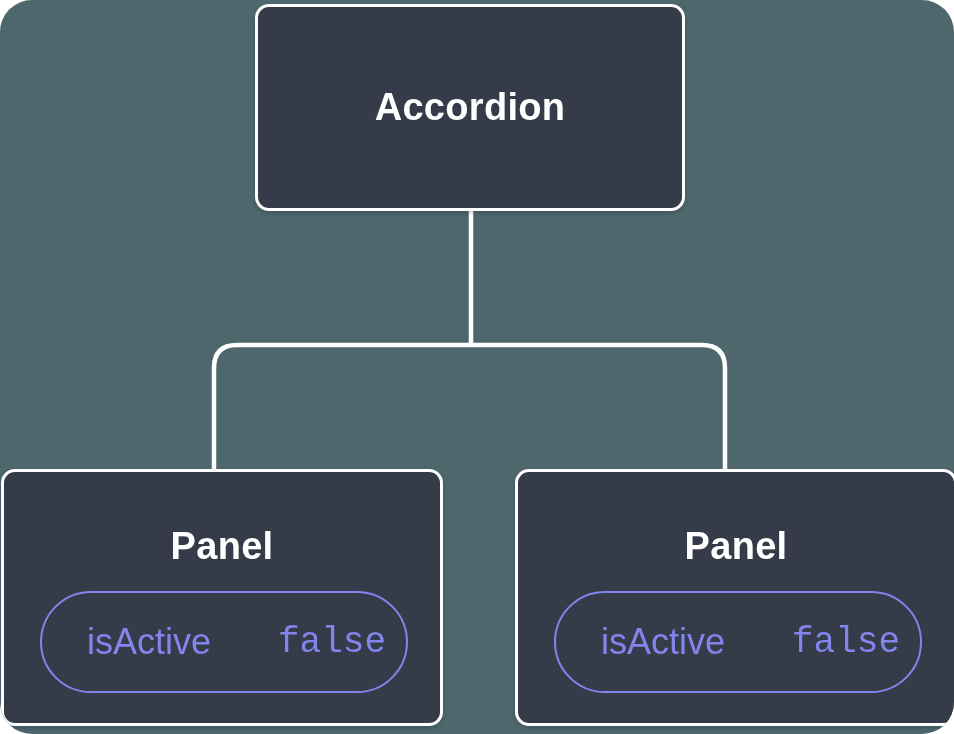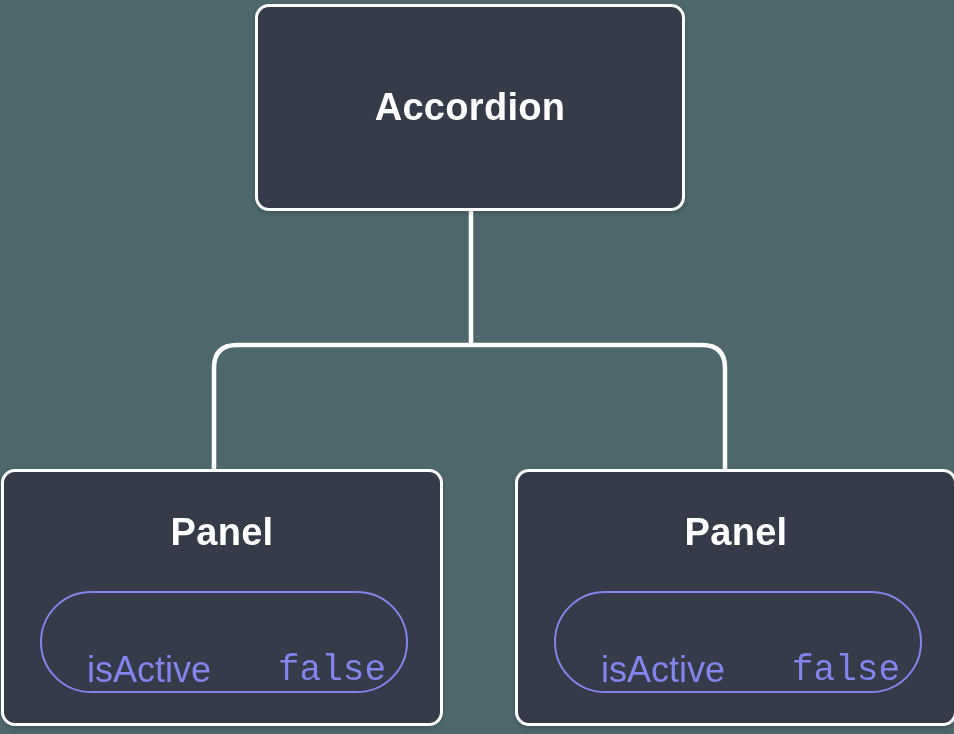--- a/index.html
+++ b/index.html
@@ -12,20 +12,21 @@
   * { margin: 0; padding: 0; box-sizing: border-box; }
   html, body {
     font-family: "Liberation Sans", "DejaVu Sans", sans-serif;
   }
   .canvas {
     position: relative;
     width: 954px;
     height: 734px;
     background: var(--background);
     overflow: hidden;
+    border-radius: 32px;
   }
   .connectors {
     position: absolute;
     left: 0; top: 0;
     width: 954px; height: 734px;
   }
   .connectors path {
     fill: none;
     stroke: var(--node_border);
     stroke-width: 4.5px;
@@ -52,32 +53,32 @@
     justify-content: center;
   }
   .node-panel {
     top: 469px;
     width: 442px; height: 257px;
   }
   .node-panel-left  { left: 1px; }
   .node-panel-right { left: 515px; }
   .panel-label {
     position: absolute;
-    left: 0; top: 34px;
+    left: 0; top: 48px;
     width: 100%;
     line-height: 52px;
   }
   .prop-pill {
     position: absolute;
     left: 36px; top: 119px;
     width: 368px; height: 102px;
     border: 2px solid var(--accent);
     border-radius: 51px;
     display: flex;
-    align-items: flex-end;
+    align-items: center;
     overflow: hidden;
   }
   .prop-name, .prop-value {
     display: flex;
     align-items: center;
     justify-content: center;
     color: var(--accent);
     font-size: 36px;
     font-weight: 400;
   }

